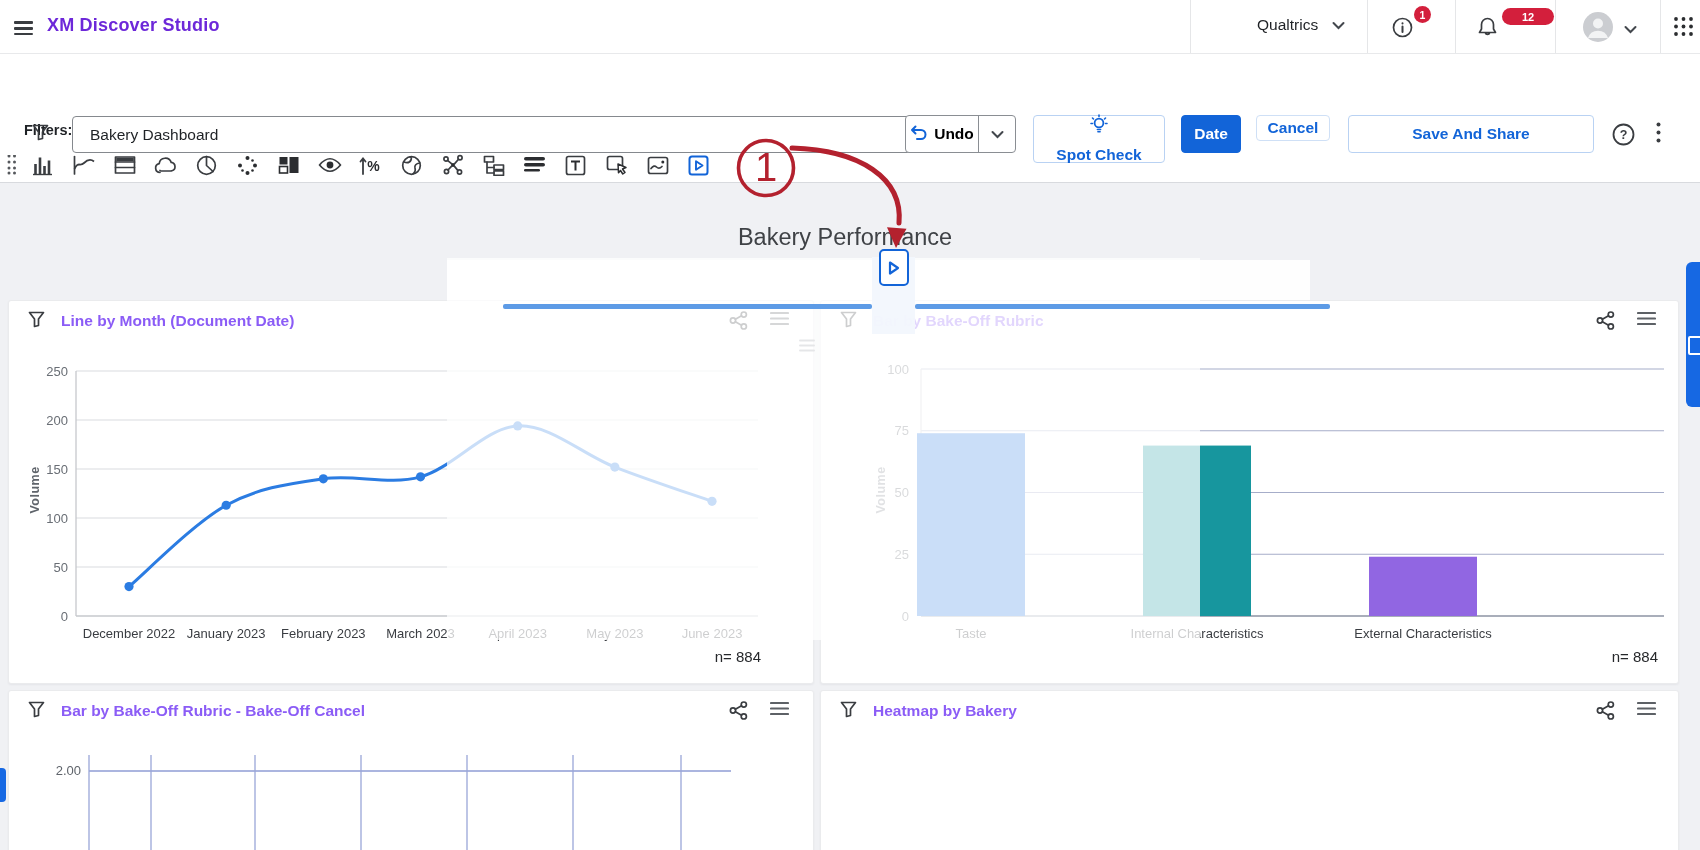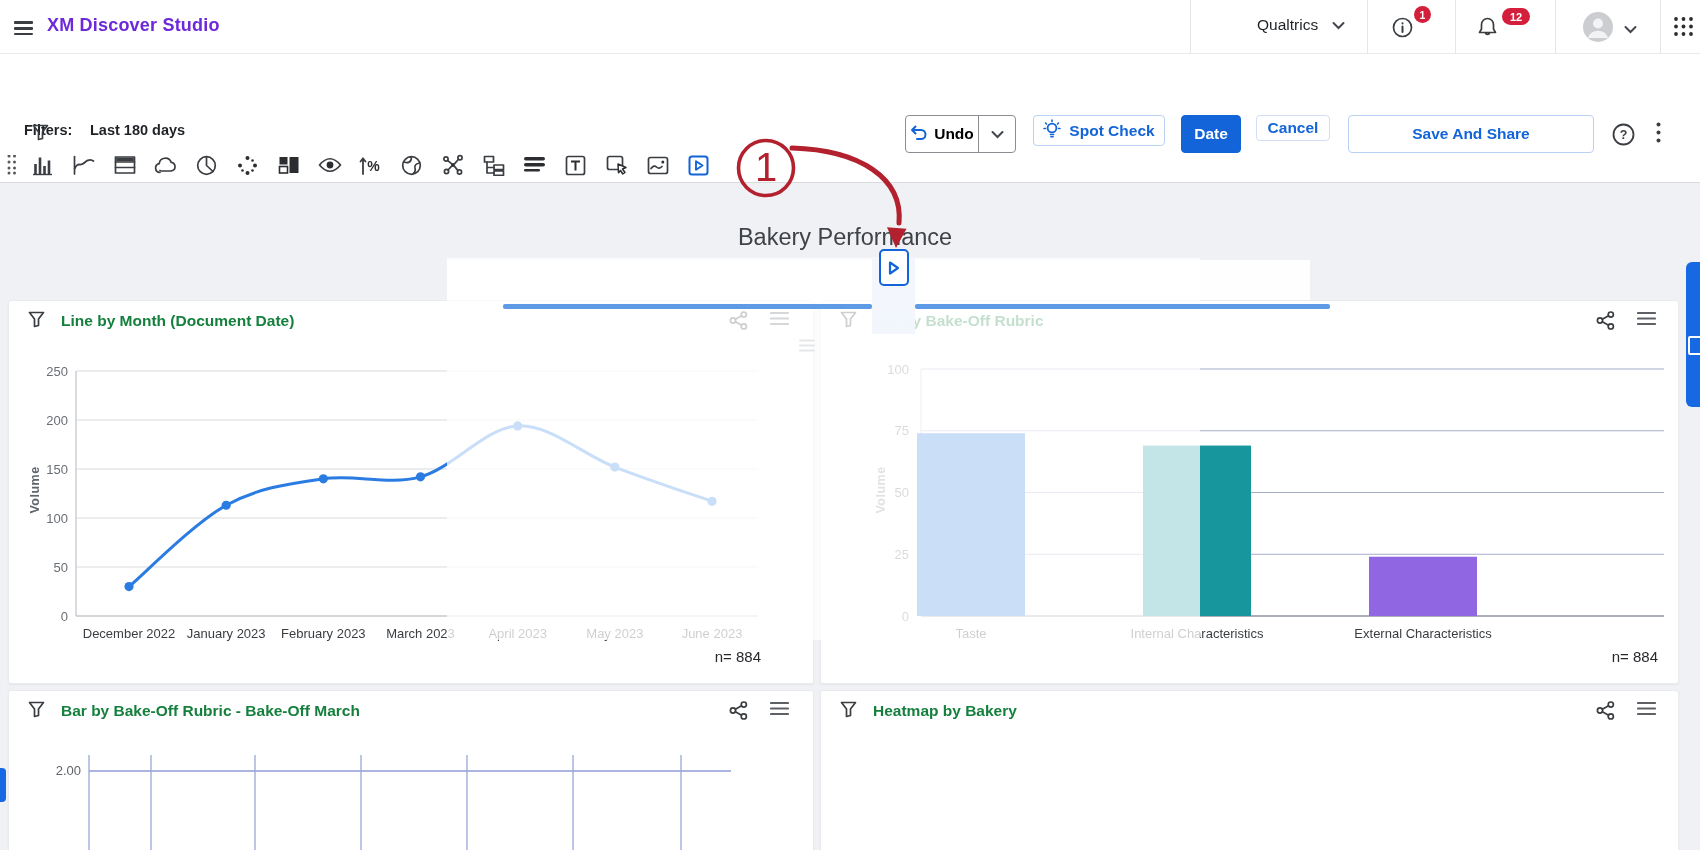--- a/index.html
+++ b/index.html
@@ -26,21 +26,21 @@
   #filters-row{left:0;top:108px;width:1700px;height:40px;background:#fff;}
   
   #widget-toolbar{left:0;top:148px;width:1700px;height:34px;background:#fff;border-bottom:1px solid #d8dade;display:flex;align-items:center;z-index:28;}
   .tool{width:41px;height:34px;display:flex;align-items:center;justify-content:center;}
   .tool svg{display:block;}
   
   #page-title{left:420px;top:224px;width:850px;text-align:center;font-size:23.5px;color:#3f4246;z-index:3;}
   #ghost-row{left:447px;top:260px;width:863px;height:48px;background:rgba(255,255,255,.9);z-index:2;}
   .card{background:#fff;border:1px solid #eaebed;border-radius:3px;box-shadow:0 1px 2px rgba(20,20,30,.05);z-index:4;}
   .w-head{position:absolute;left:0;top:0;right:0;height:40px;}
-  .w-title{position:absolute;left:52px;top:11px;font-size:15.5px;font-weight:700;color:#15803d;text-align:center;}
+  .w-title{position:absolute;left:52px;top:11px;font-size:15.5px;font-weight:700;color:#8b5cf6;text-align:center;}
   .funnel{position:absolute;left:19px;top:10px;}
   .hicons{position:absolute;top:10px;display:flex;gap:22px;}
   .ylab{position:absolute;transform:rotate(-90deg);transform-origin:center;font-size:12.5px;color:#5f646b;font-weight:600;letter-spacing:.5px;}
   .nlab{position:absolute;font-size:15px;font-weight:500;color:#26282b;}
   
   #drag-overlay{left:447px;top:258px;width:753px;height:382px;background:rgba(255,255,255,.75);z-index:10;pointer-events:none;}
   .dropline{height:4.6px;background:#5d9be6;top:304px;z-index:12;border-radius:2px;}
   #drag-band{left:872px;top:257px;width:43px;height:77px;background:rgba(242,247,253,.95);z-index:12;}
   #drag-icon{left:879px;top:249px;width:30px;height:37px;background:#fff;border:2.6px solid #1264d8;border-radius:5px;z-index:13;display:flex;align-items:center;justify-content:center;box-sizing:border-box;}
   #annotation-svg{left:700px;top:120px;z-index:40;pointer-events:none;}
@@ -69,21 +69,21 @@
   <div class="abs vdiv" style="left:1367px;"></div>
   <div class="abs" style="left:1392px;top:17px;"><svg width="21" height="21" viewBox="0 0 21 21">
         <circle cx="10.5" cy="10.5" r="9" stroke="#3a3d41" stroke-width="1.7" fill="none" stroke-linecap="round" stroke-linejoin="round"></circle>
         <path d="M10.5 9.5 V15 M10.5 6.2 V6.4" stroke="#3a3d41" stroke-width="2" stroke-linecap="round"></path>
       </svg></div>
   <div class="abs badge" style="left:1414px;top:6px;width:17px;height:17px;font-size:10.5px;">1</div>
   <div class="abs vdiv" style="left:1455px;"></div>
   <div class="abs" style="left:1477px;top:16px;"><svg width="21" height="22" viewBox="0 0 21 22">
         <path d="M10.5 2.5 a6 6 0 0 1 6 6 v4.5 l2 3.5 H2.5 l2-3.5 V8.5 a6 6 0 0 1 6-6 Z M8.3 16.8 a2.3 2.3 0 0 0 4.4 0" stroke="#3a3d41" stroke-width="1.7" fill="none" stroke-linecap="round" stroke-linejoin="round"></path>
       </svg></div>
-  <div class="abs badge" style="left:1502px;top:8px;width:28px;height:17px;font-size:11px;border-radius:9px;">12</div>
+  <div class="abs badge" style="left:1502px;top:8px;width:52px;height:17px;font-size:11px;border-radius:9px;">12</div>
   <div class="abs vdiv" style="left:1555px;"></div>
   <div class="abs" style="left:1582px;top:11px;display:flex;align-items:center;gap:10px;">
     <span><svg width="32" height="32" viewBox="0 0 32 32">
           <circle cx="16" cy="16" r="15" fill="#cbcdd1"></circle>
           <circle cx="16" cy="12.5" r="5" fill="#f2f3f4"></circle>
           <path d="M6 27 a10.5 10.5 0 0 1 20 0" fill="#f2f3f4"></path>
         </svg></span>
     <span><svg width="13" height="9" viewBox="0 0 13 9">
           <path d="M1.5 2 L6.5 7 L11.5 2" stroke="#43474d" stroke-width="2" fill="none" stroke-linecap="round"></path>
         </svg></span>
@@ -99,35 +99,36 @@
         <circle cx="2" cy="17" r="1.9" fill="#2b2d30"></circle>
         <circle cx="9.5" cy="17" r="1.9" fill="#2b2d30"></circle>
         <circle cx="17" cy="17" r="1.9" fill="#2b2d30"></circle>
       </svg></div>
 </div>
 
 <div class="abs" id="edit-bar">
   <div class="abs" style="left:32px;top:71px;"><svg width="17" height="17" viewBox="0 0 17 17">
         <path d="M1.5 1.5 H15.5 L10.5 8 V14.5 L6.5 15.5 V8 Z" stroke="#3a3d41" stroke-width="1.7" fill="none" stroke-linecap="round" stroke-linejoin="round"></path>
       </svg></div>
+  <input class="abs" id="dash-name" value="Bakery Dashboard" style="">
   <div class="abs" style="left:905px;top:62px;height:38px;display:flex;border:1.6px solid #8a8e93;border-radius:4px;box-sizing:border-box;background:#fff;">
     <div class="btn" style="width:72px;color:#000000;gap:7px;border:none;">
       <span><svg width="17" height="15" viewBox="0 0 17 15">
             <path d="M5.5 1.5 L2 5 L5.5 8.5 M2 5 H11 a4.5 4.5 0 0 1 0 9 H7" stroke="#1264d8" stroke-width="2" fill="none" stroke-linecap="round" stroke-linejoin="round"></path>
           </svg></span>
       <span>Undo</span>
     </div>
     <div style="width:1.4px;background:#8a8e93;"></div>
     <div class="btn" style="width:36px;border:none;color:#1264d8;">
         <svg width="13" height="9" viewBox="0 0 13 9">
           <path d="M1.5 2 L6.5 7 L11.5 2" stroke="#43474d" stroke-width="2" fill="none" stroke-linecap="round"></path>
         </svg>
       </div>
   </div>
-  <div class="abs btn btn-outline-blue" style="left:1033px;top:62px;width:132px;height:31px;gap:8px;">
+  <div class="abs btn btn-outline-blue" style="left:1033px;top:62px;width:132px;height:48px;gap:8px;flex-direction:column;">
     <span><svg width="18" height="20" viewBox="0 0 18 20">
           <circle cx="9" cy="9" r="4.4" stroke="#1264d8" stroke-width="1.8" fill="none"></circle>
           <path d="M7.4 15.5 h3.2 M7.9 17.8 h2.2 M9 1 V2.4 M2.5 4 l1 1 M15.5 4 l-1 1 M1 9.5 h1.5 M15.5 9.5 H17" stroke="#1264d8" stroke-width="1.6" stroke-linecap="round"></path>
         </svg></span>
     <span>Spot Check</span>
   </div>
   <div class="abs btn btn-solid" style="left:1181px;top:62px;width:60px;height:38px;">Date</div>
   <div class="abs btn btn-outline-blue" style="left:1256px;top:62px;width:74px;height:26px;border-color:#cfe0f6;">Cancel</div>
   <div class="abs btn btn-outline-blue" style="left:1348px;top:62px;width:246px;height:38px;">Save And Share</div>
   <div class="abs" style="left:1612px;top:70px;"><svg width="23" height="23" viewBox="0 0 23 23">
@@ -375,21 +376,21 @@
       <text x="602" y="337" text-anchor="middle" font-size="13" fill="#3a3d42">External Characteristics</text>
     </svg>
   <div class="nlab" style="right:20px;bottom:18px;">n= 884</div>
 </div>
 
 <div class="abs card" style="left:8px;top:690px;width:804px;height:170px;">
   <div class="w-head">
     <span class="funnel"><svg width="17" height="17" viewBox="0 0 17 17">
           <path d="M1.5 1.5 H15.5 L10.5 8 V14.5 L6.5 15.5 V8 Z" stroke="#3a3d41" stroke-width="1.7" fill="none" stroke-linecap="round" stroke-linejoin="round"></path>
         </svg></span>
-    <span class="w-title">Bar by Bake-Off Rubric - Bake-Off March</span>
+    <span class="w-title">Bar by Bake-Off Rubric - Bake-Off Cancel</span>
     <div class="hicons" style="right:24px;">
       <span><svg width="19" height="19" viewBox="0 0 19 19">
             <circle cx="4" cy="9.5" r="2.6" stroke="#3a3d41" stroke-width="1.7" fill="none" stroke-linecap="round" stroke-linejoin="round"></circle>
             <circle cx="14.8" cy="3.6" r="2.6" stroke="#3a3d41" stroke-width="1.7" fill="none" stroke-linecap="round" stroke-linejoin="round"></circle>
             <circle cx="14.8" cy="15.4" r="2.6" stroke="#3a3d41" stroke-width="1.7" fill="none" stroke-linecap="round" stroke-linejoin="round"></circle>
             <path d="M6.4 8.3 L12.5 4.8 M6.4 10.7 L12.5 14.2" stroke="#3a3d41" stroke-width="1.7" fill="none" stroke-linecap="round" stroke-linejoin="round"></path>
           </svg></span>
       <span><svg width="19" height="15" viewBox="0 0 19 15">
             <path d="M1 2 H18 M1 7.5 H18 M1 13 H18" stroke="#5d6166" stroke-width="2.1" stroke-linecap="round"></path>
           </svg></span>

